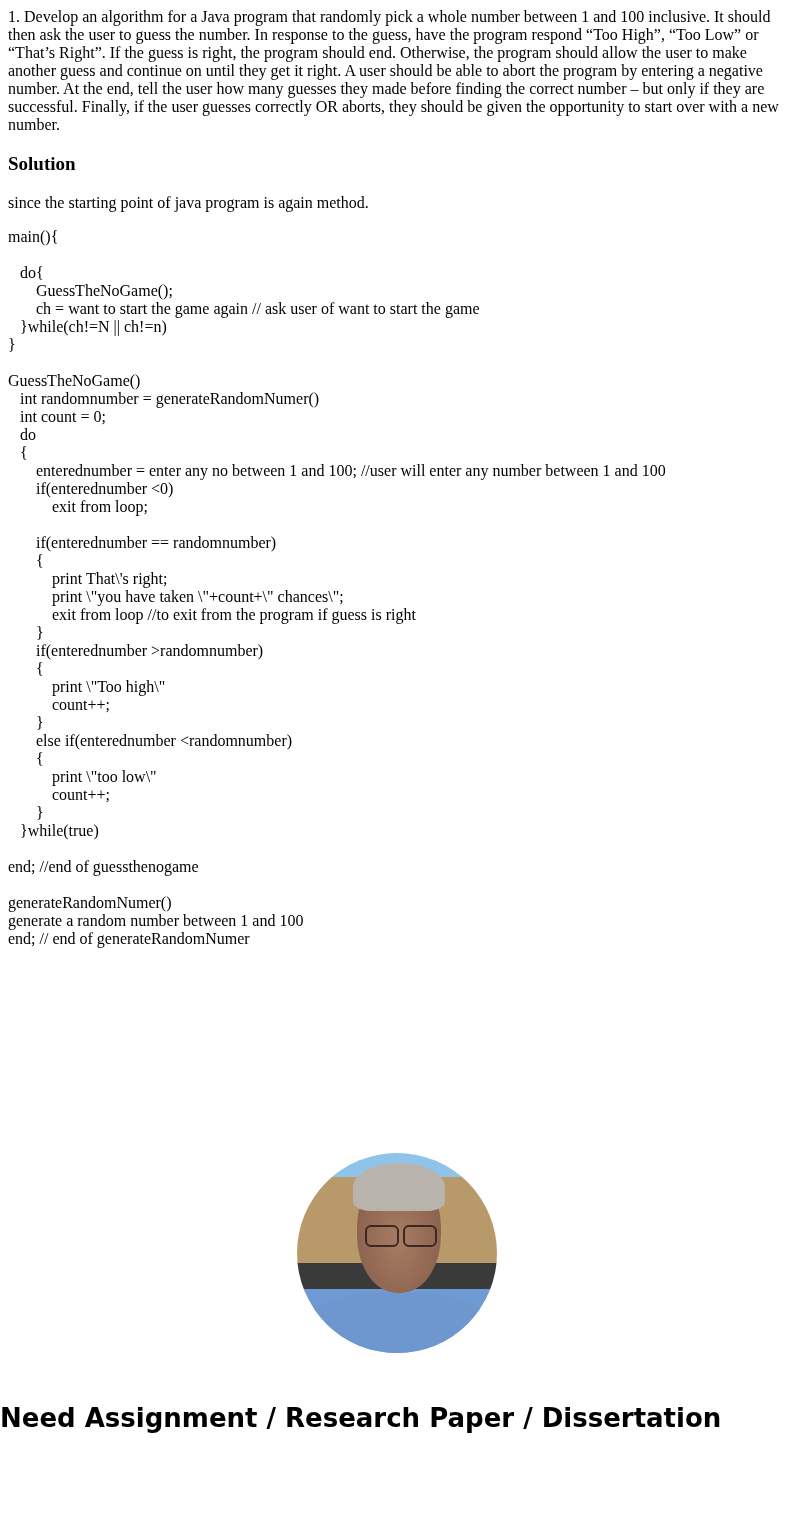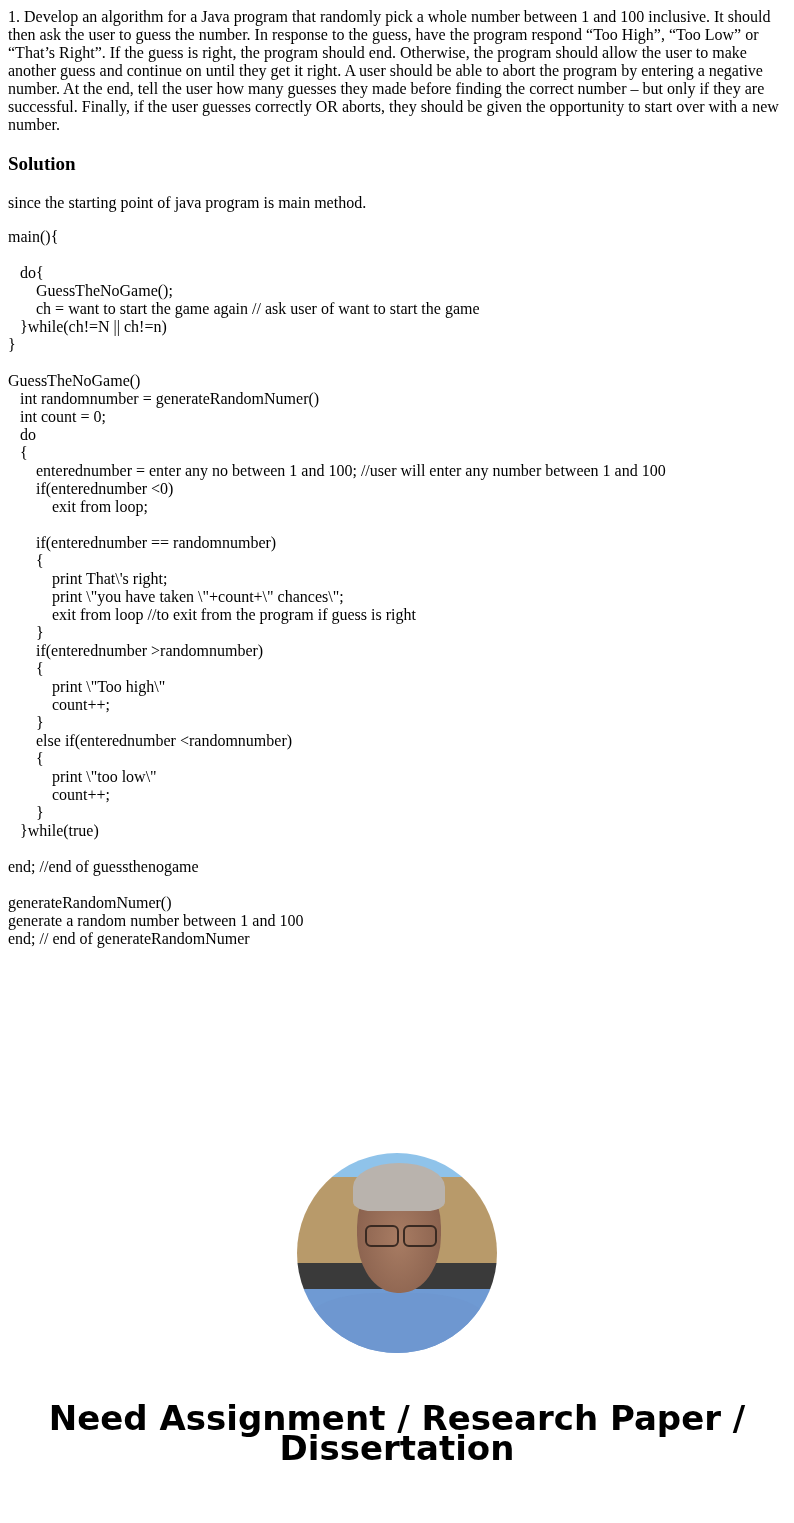--- a/index.html
+++ b/index.html
@@ -31,31 +31,31 @@
       position: absolute; left: 66px; top: 72px; width: 76px; height: 20px;
     }
     .avatar .glasses span {
       position: absolute; top: 0; width: 30px; height: 18px; border: 2px solid #3a2a22; border-radius: 6px;
     }
     .avatar .shirt {
       position: absolute; left: 10px; top: 140px; width: 180px; height: 70px;
       background: #6e97d0; border-radius: 40% 40% 0 0;
     }
     .promo {
-      position: absolute; left: 0; top: 1403px; width: 794px; text-align: center;
-      font-family: "DejaVu Sans", sans-serif; font-weight: bold; font-size: 34px; line-height: 30px;
+      position: absolute; left: 0; top: 1403px; width: 794px; text-align: left;
+      font-family: "DejaVu Sans", sans-serif; font-weight: bold; font-size: 26px; line-height: 30px;
     }
   </style>
 </head>
 <body>
 
 <div class="content">
   <p class="question">1. Develop an algorithm for a Java program that randomly pick a whole number between 1 and 100 inclusive. It should then ask the user to guess the number. In response to the guess, have the program respond “Too High”, “Too Low” or “That’s Right”. If the guess is right, the program should end. Otherwise, the program should allow the user to make another guess and continue on until they get it right. A user should be able to abort the program by entering a negative number. At the end, tell the user how many guesses they made before finding the correct number – but only if they are successful. Finally, if the user guesses correctly OR aborts, they should be given the opportunity to start over with a new number.</p>
   <h3 class="solution">Solution</h3>
-  <p class="intro">since the starting point of java program is main method.</p>
+  <p class="intro">since the starting point of java program is again method.</p>
   <div class="code" id="code-block"><div>main(){</div><div class="blank"></div><div>   do{</div><div>       GuessTheNoGame();</div><div>       ch = want to start the game again // ask user of want to start the game</div><div>   }while(ch!=N || ch!=n)</div><div>}</div><div class="blank"></div><div>GuessTheNoGame()</div><div>   int randomnumber = generateRandomNumer()</div><div>   int count = 0;</div><div>   do</div><div>   {</div><div>       enterednumber = enter any no between 1 and 100; //user will enter any number between 1 and 100</div><div>       if(enterednumber &lt;0)</div><div>           exit from loop;</div><div class="blank"></div><div>       if(enterednumber == randomnumber)</div><div>       {</div><div>           print That\'s right;</div><div>           print \"you have taken \"+count+\" chances\";</div><div>           exit from loop //to exit from the program if guess is right</div><div>       }</div><div>       if(enterednumber &gt;randomnumber)</div><div>       {</div><div>           print \"Too high\"</div><div>           count++;</div><div>       }</div><div>       else if(enterednumber &lt;randomnumber)</div><div>       {</div><div>           print \"too low\"</div><div>           count++;</div><div>       }</div><div>   }while(true)</div><div class="blank"></div><div>end; //end of guessthenogame</div><div class="blank"></div><div>generateRandomNumer()</div><div>generate a random number between 1 and 100</div><div>end; // end of generateRandomNumer</div></div>
 </div>
 
 <div class="avatar">
   <div class="shirt"></div>
   <div class="face"></div>
   <div class="hair"></div>
   <div class="glasses">
     <span style="left:2px"></span>
       <span style="left:40px"></span>

